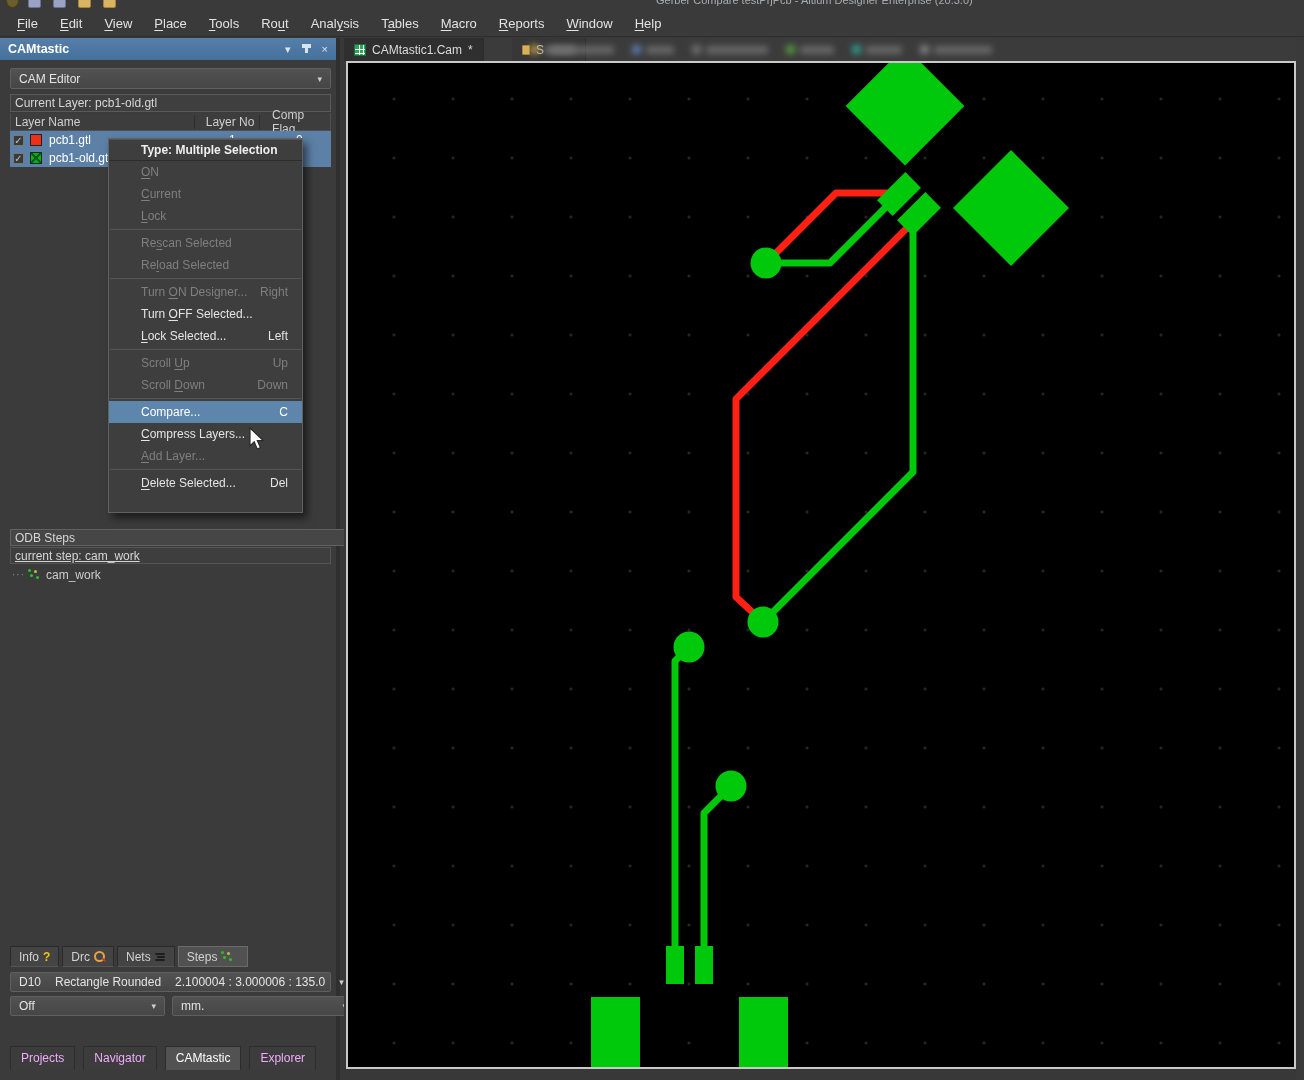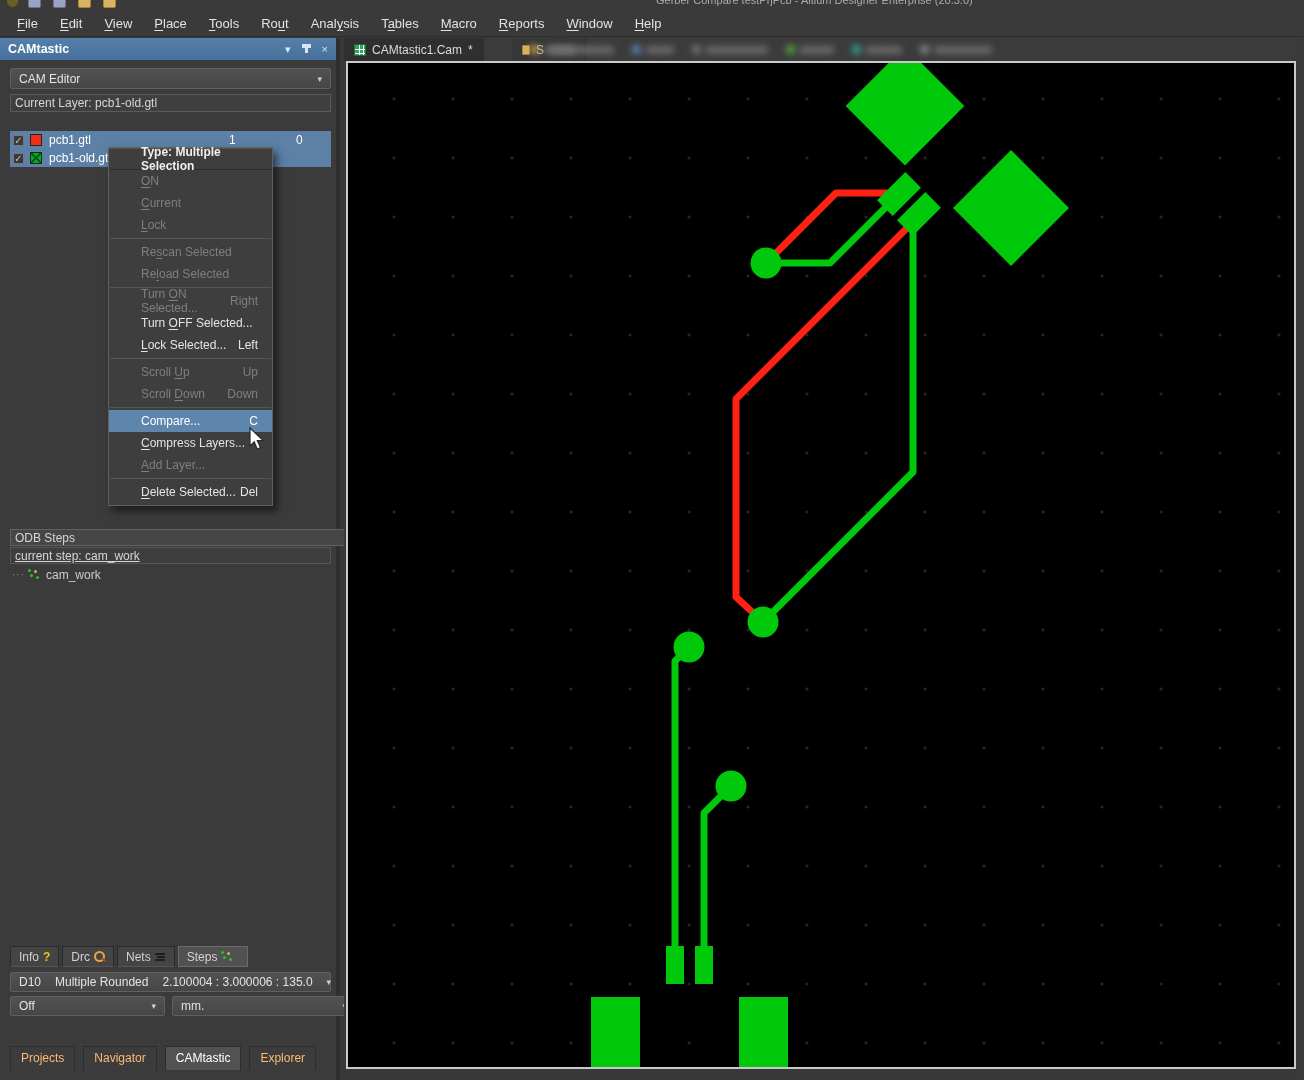--- a/index.html
+++ b/index.html
@@ -89,21 +89,21 @@
   .netico i:nth-child(2){left:2px;top:4px;width:8px;}
   .netico i:nth-child(3){left:0;top:7px;width:10px;}
 
   #aperture{left:10px;top:934px;width:321px;height:20px;gap:14px;}
   #aperture span{white-space:nowrap;}
   #sel-off{left:10px;top:958px;width:155px;height:20px;}
   #sel-units{left:172px;top:958px;width:184px;height:20px;}
   #coord{left:10px;top:982px;width:321px;height:18px;background:#444;border:1px solid #5a5a5a;}
 
   #bottom-tabs{position:absolute;left:10px;top:1008px;height:24px;display:flex;gap:8px;}
-  .btab{padding:4px 10px;color:#fdba74;background:#3c3c3c;border:1px solid #2d2d2d;border-bottom:none;}
+  .btab{padding:4px 10px;color:#f0abfc;background:#3c3c3c;border:1px solid #2d2d2d;border-bottom:none;}
   .btab.active{background:#525252;color:#fff;}
 
   
   #workspace{position:absolute;left:344px;top:38px;width:960px;height:1042px;background:var(--bg2);}
   #doctabs{position:absolute;left:0;top:0;width:960px;height:23px;background:#3b3b3b;display:flex;gap:28px;}
   .dtab{display:flex;align-items:center;gap:6px;padding:0 10px;border-right:1px solid #2c2c2c;height:23px;}
   .dtab.active{background:#2f2f2f;color:#dadada;}
   .dtab.second{background:#373737;color:#c9c9c9;width:74px;overflow:hidden;}
   .gridico{width:12px;height:12px;background:
       linear-gradient(#fff 0 0) 0 4px/12px 1px no-repeat,
@@ -123,22 +123,22 @@
   #canvas{position:absolute;left:0;top:0;width:946px;height:1004px;background:#000;
           background-image:radial-gradient(circle,#2f2f2f 1.1px,transparent 1.5px);
           background-size:59px 59px;background-position:16.5px 6.5px;}
   #canvas svg{position:absolute;left:0;top:0;}
   .trc-g{stroke:var(--pcb-green);stroke-width:7;fill:none;stroke-linejoin:round;}
   .trc-r{stroke:var(--pcb-red);stroke-width:7;fill:none;stroke-linejoin:round;}
   .pad-g{fill:var(--pcb-green);}
   #right-strip{position:absolute;left:1296px;top:38px;width:8px;height:1042px;background:#3a3a3a;}
 
   
-  #context-menu{position:absolute;left:108px;top:147px;width:165px;background:#3e3e3e;
-                border:1px solid #616161;box-shadow:4px 5px 8px rgba(0,0,0,.55);padding-bottom:2px;}
+  #context-menu{position:absolute;left:108px;top:138px;width:195px;background:#3e3e3e;
+                border:1px solid #616161;box-shadow:4px 5px 8px rgba(0,0,0,.55);padding-bottom:18px;}
   .cm-header{height:22px;display:flex;align-items:center;padding-left:32px;font-weight:bold;color:#efefef;
              border-bottom:1px solid #2c2c2c;box-shadow:0 1px 0 #555 inset;}
   .cm-item{height:22px;display:flex;align-items:center;padding:0 14px 0 32px;color:#e4e4e4;}
   .cm-item .sc{margin-left:auto;}
   .cm-item.disabled{color:#7f7f7f;}
   .cm-item.hl{background:var(--menu-hl);color:#fff;}
   .cm-sep{height:1px;background:#2c2c2c;border-bottom:1px solid #555;margin:2px 1px;}
 
   #cursor{position:absolute;left:245px;top:426px;}
 </style>
@@ -181,20 +181,25 @@
 
     <div class="combo" id="cam-editor" style="left:10px;top:30px;width:321px;height:21px;">
       <span>CAM Editor</span>
       <span class="arrow">▾</span>
     </div>
 
     <div class="bar" style="left:10px;top:56px;width:321px;height:18px;">
       <span>Current Layer: pcb1-old.gtl</span>
     </div>
 
+    <div id="col-header">
+      <span class="c1">Layer Name</span>
+      <span class="c2">Layer No</span>
+      <span class="c3">Comp Flag</span>
+    </div>
 
     <div class="layer-row" style="top:93px;">
       <span class="cbx">✓</span>
       <span class="swatch red"></span>
       <span class="lname">pcb1.gtl</span>
       <span class="lno">1</span>
       <span class="lflag">0</span>
     </div>
     <div class="layer-row" style="top:111px;">
       <span class="cbx">✓</span>
@@ -244,21 +249,21 @@
             <i></i>
             <i></i>
             <i></i>
             <i></i>
           </span>
       </div>
     </div>
 
     <div class="combo" id="aperture">
       <span>D10</span>
-      <span>Multiple Rounded</span>
+      <span>Rectangle Rounded</span>
       <span>2.100004 : 3.000006 : 135.0</span>
       <span class="arrow">▾</span>
     </div>
     <div class="combo" id="sel-off">
       <span>Off</span>
       <span class="arrow">▾</span>
     </div>
     <div class="combo" id="sel-units">
       <span>mm.</span>
       <span class="arrow">▾</span>
@@ -357,21 +362,21 @@
     </div>
     <div class="cm-sep"></div>
     <div class="cm-item disabled">
       <span><span>Re</span><span class="u">s</span><span>can Selected</span></span>
     </div>
     <div class="cm-item disabled">
       <span><span>Re</span><span class="u">l</span><span>oad Selected</span></span>
     </div>
     <div class="cm-sep"></div>
     <div class="cm-item disabled">
-      <span><span>Turn </span><span class="u">O</span><span>N Selected...</span></span>
+      <span><span>Turn </span><span class="u">O</span><span>N Designer...</span></span>
       <span class="sc">Right</span>
     </div>
     <div class="cm-item">
       <span><span>Turn </span><span class="u">O</span><span>FF Selected...</span></span>
     </div>
     <div class="cm-item">
       <span><span></span><span class="u">L</span><span>ock Selected...</span></span>
       <span class="sc">Left</span>
     </div>
     <div class="cm-sep"></div>

